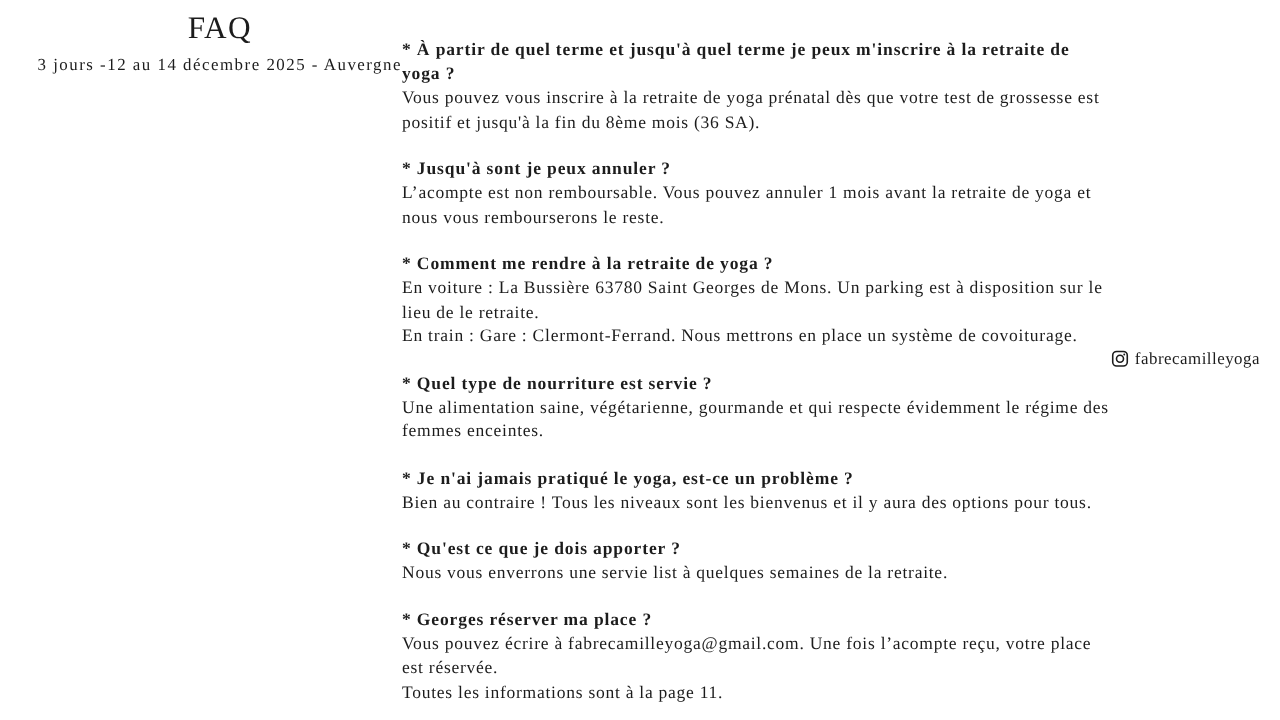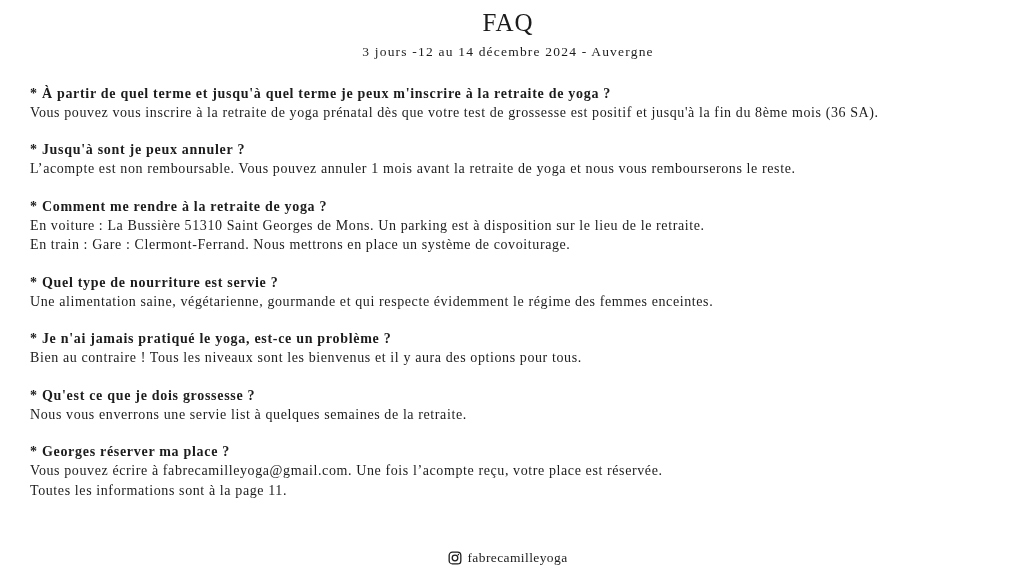--- a/index.html
+++ b/index.html
@@ -3,22 +3,22 @@
 <meta charset="utf-8">
 <style>
   * { margin: 0; padding: 0; box-sizing: border-box; }
   html, body { width: 1024px; height: 576px; background: #ffffff; overflow: hidden; }
   body {
     font-family: "Liberation Serif", "DejaVu Serif", serif;
     color: #1c1c1c;
   }
   .page {
     width: 1024px; height: 576px;
-    display: flex; flex-direction: column;
-    padding: 8px 38px 6px 30px;
+    display: flex; flex-direction: row;
+    padding: 8px 16px 6px 30px;
   }
   .header { text-align: center; flex: 0 0 auto; }
   .title {
     font-size: 25px;
     font-weight: 400;
     letter-spacing: 1px;
     line-height: 1.2;
   }
   .subtitle {
     font-size: 13.5px;
@@ -53,53 +53,53 @@
     letter-spacing: 0.4px;
   }
 </style>
 </head>
 <body>
 
 <div class="page">
 
   <div class="header">
     <div class="title">FAQ</div>
-    <div class="subtitle">3 jours -12 au 14 décembre 2024 - Auvergne</div>
+    <div class="subtitle">3 jours -12 au 14 décembre 2025 - Auvergne</div>
   </div>
 
   <div class="content">
 
     <div class="faq-block">
       <div class="question">* À partir de quel terme et jusqu'à quel terme je peux m'inscrire à la retraite de yoga ?</div>
       <div class="answer">Vous pouvez vous inscrire à la retraite de yoga prénatal dès que votre test de grossesse est positif et jusqu'à la fin du 8ème mois (36 SA).</div>
     </div>
 
     <div class="faq-block">
       <div class="question">* Jusqu'à sont je peux annuler ?</div>
       <div class="answer">L’acompte est non remboursable. Vous pouvez annuler 1 mois avant la retraite de yoga et nous vous rembourserons le reste.</div>
     </div>
 
     <div class="faq-block">
       <div class="question">* Comment me rendre à la retraite de yoga ?</div>
-      <div class="answer">En voiture : La Bussière 51310 Saint Georges de Mons. Un parking est à disposition sur le lieu de le retraite.</div>
+      <div class="answer">En voiture : La Bussière 63780 Saint Georges de Mons. Un parking est à disposition sur le lieu de le retraite.</div>
       <div class="answer">En train : Gare : Clermont-Ferrand. Nous mettrons en place un système de covoiturage.</div>
     </div>
 
     <div class="faq-block">
       <div class="question">* Quel type de nourriture est servie ?</div>
       <div class="answer">Une alimentation saine, végétarienne, gourmande et qui respecte évidemment le régime des femmes enceintes.</div>
     </div>
 
     <div class="faq-block">
       <div class="question">* Je n'ai jamais pratiqué le yoga, est-ce un problème ?</div>
       <div class="answer">Bien au contraire ! Tous les niveaux sont les bienvenus et il y aura des options pour tous.</div>
     </div>
 
     <div class="faq-block">
-      <div class="question">* Qu'est ce que je dois grossesse ?</div>
+      <div class="question">* Qu'est ce que je dois apporter ?</div>
       <div class="answer">Nous vous enverrons une servie list à quelques semaines de la retraite.</div>
     </div>
 
 
     <div class="faq-block">
       <div class="question">* Georges réserver ma place ?</div>
       <div class="answer">Vous pouvez écrire à fabrecamilleyoga@gmail.com. Une fois l’acompte reçu, votre place est réservée.</div>
       <div class="answer">Toutes les informations sont à la page 11.</div>
     </div>
 

